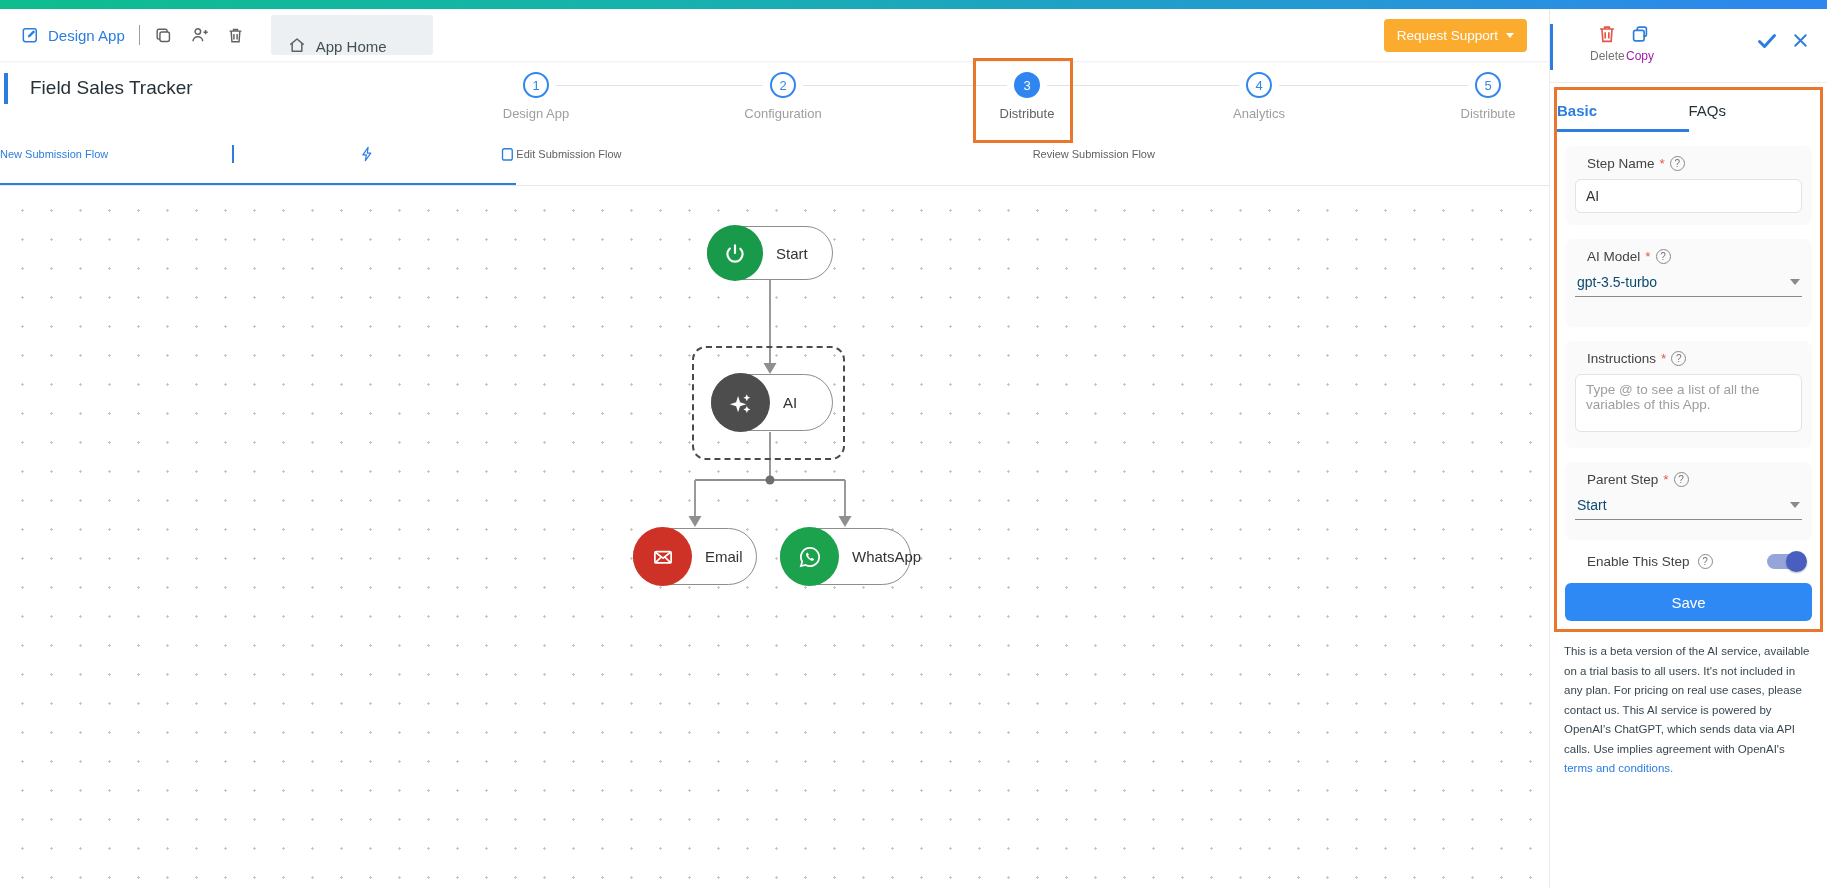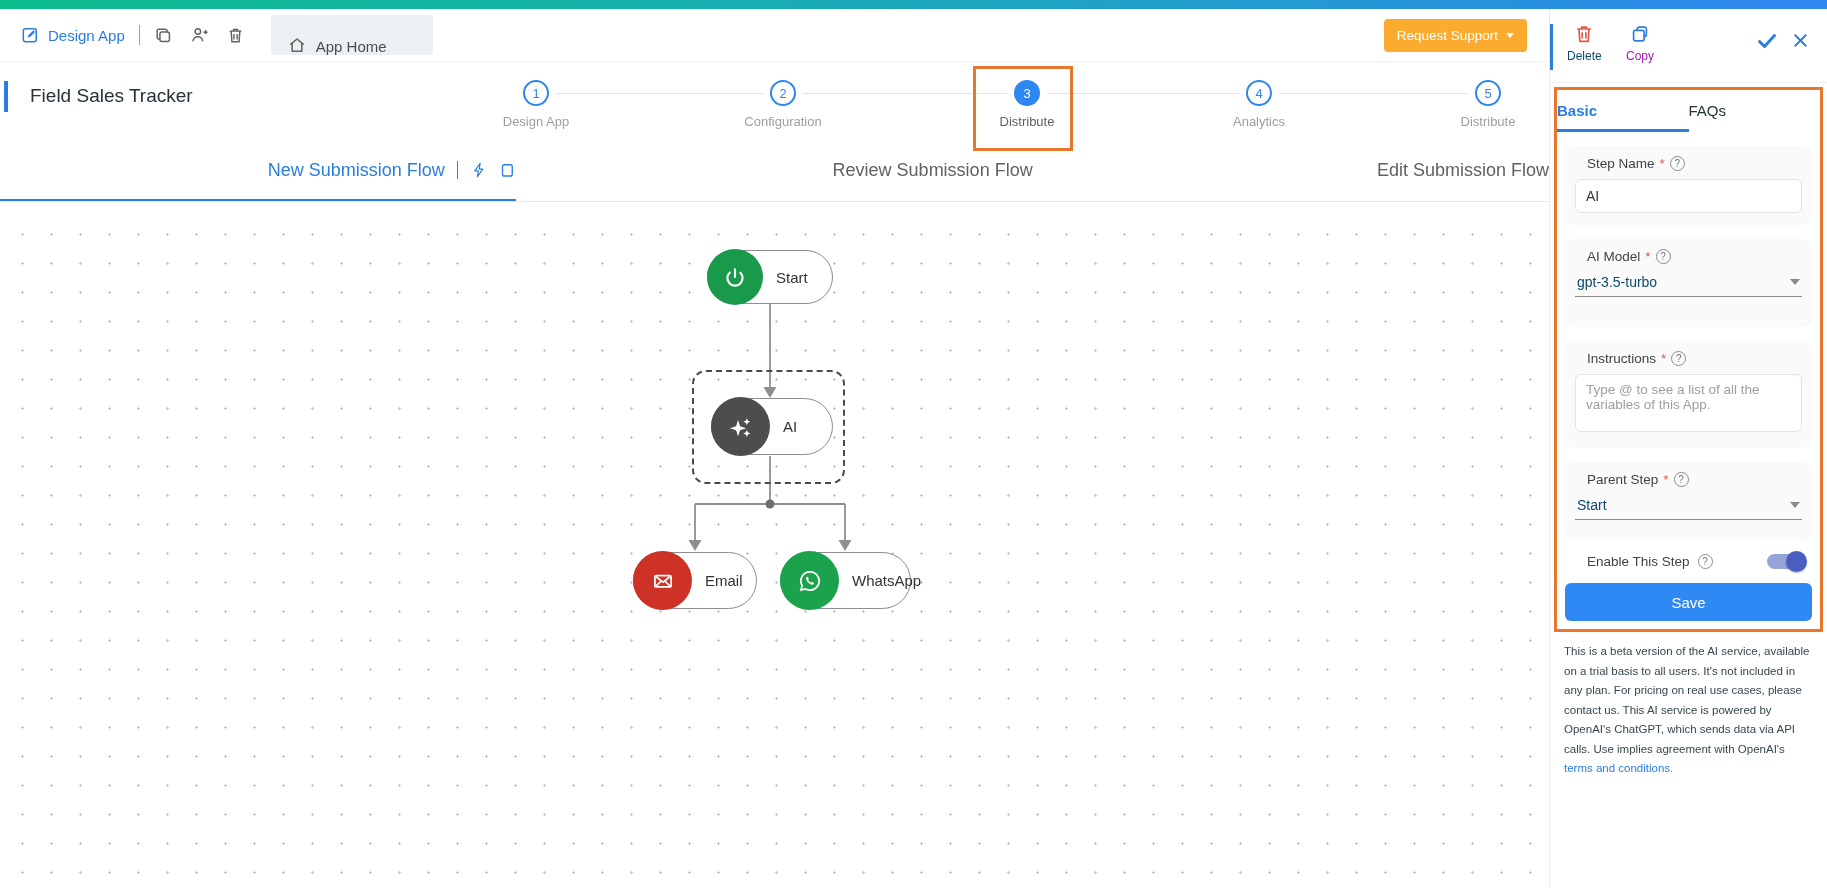--- a/index.html
+++ b/index.html
@@ -1,21 +1,21 @@
 <!DOCTYPE html>
 <html><head>
 <meta charset="utf-8">
 <style>
   * { margin:0; padding:0; box-sizing:border-box; }
   html,body { width:1827px; height:888px; overflow:hidden; background:#fff;
     font-family:"Liberation Sans", sans-serif; color:#333; }
   .top-strip { height:9px; width:100%;
     background:linear-gradient(90deg,#0dbd8d 0%,#16b2ac 35%,#2e86f0 100%); }
   .app { display:flex; height:879px; }
-  .left-col { width:1549px; position:relative; display:flex; flex-direction:column;gap:8px; }
+  .left-col { width:1549px; position:relative; display:flex; flex-direction:column; }
   
   .toolbar { height:52px; background:#fff; display:flex; align-items:center;
     padding-left:20px; box-shadow:0 1px 2px rgba(0,0,0,.07); position:relative; z-index:2; }
   .brand { display:flex; align-items:center; gap:8px; color:#2b7de0; font-size:15px; cursor:pointer; }
   .vsep { width:1px; height:20px; background:#9e9e9e; margin:0 14px; }
   .tool-icons { display:flex; align-items:center; gap:16px; color:#616161; }
   .icon-btn { display:flex; align-items:center; justify-content:center; cursor:pointer; background:none; border:none; }
   .apphome { margin-left:26px; height:40px; background:#edf0f2; border-radius:3px;
     display:flex; align-items:flex-end; gap:9px; padding:0 46px 0 16px; color:#424f57;
     font-size:15px; cursor:pointer; border:none; }
@@ -33,42 +33,42 @@
     color:#3186ee; font-size:13px; display:flex; align-items:center; justify-content:center;
     margin:0 auto; background:#fff; }
   .step.active .step-circle { background:#2f86f0; border-color:#2f86f0; color:#fff; }
   .step-label { margin-top:8px; font-size:13px; color:#9e9e9e; }
   .step.active .step-label { color:#616161; }
   .step-line { position:absolute; top:24px; height:1px; background:#e3e3e3; }
   .anno-step { position:absolute; left:973px; top:-3px; width:100px; height:85px;
     border:3px solid #e8762d; z-index:3; pointer-events:none; }
   
   .flow-tabs { height:61px; display:flex; border-bottom:1px solid #e9e9e9; background:#fff; }
-  .flow-tab { flex:1; display:flex; align-items:center; justify-content:flex-end; gap:10px;
-    font-size:18px; color:#616161; cursor:pointer; border-bottom:2px solid transparent; }
+  .flow-tab { flex:1; display:flex; align-items:center; justify-content:space-between; gap:10px;
+    font-size:11px; color:#616161; cursor:pointer; border-bottom:2px solid transparent; }
   .flow-tab.active { color:#2b7de0; border-bottom-color:#2b7de0; }
   .flow-tab .vsep2 { width:1.5px; height:18px; background:#2b7de0; margin:0 2px; }
   
   .canvas { flex:1; position:relative; background-color:#fff;
     background-image:radial-gradient(circle,#c6c6c6 1.1px,transparent 1.3px);
     background-size:29px 29px; background-position:8px 10px; }
   .conn { position:absolute; left:0; top:0; pointer-events:none; }
   .node { position:absolute; height:57px; background:#fff; border:1px solid #8d8d8d;
     border-radius:29px; display:flex; align-items:center; cursor:pointer; }
   .node-circle { width:59px; height:59px; border-radius:50%; margin-left:-1px; flex:0 0 auto;
     display:flex; align-items:center; justify-content:center; }
   .node-label { margin-left:13px; margin-right:20px; font-size:15px; color:#333; }
   .sel-box { position:absolute; border:2px dashed #4a4a4a; border-radius:14px; }
   
   .right-panel { width:278px; position:relative; border-left:1px solid #ececec; background:#fff; }
   .panel-blue-bar { position:absolute; left:0; top:15px; width:3px; height:46px; background:#2b7de0; }
   .panel-top { height:74px; border-bottom:1px solid #eee; position:relative; }
   .pt-action { position:absolute; top:14px; text-align:center; cursor:pointer; }
   .pt-action .lbl { font-size:12px; margin-top:4px; }
-  .pt-del { left:17px; color:#0c4a6e; }
+  .pt-del { left:40px; color:#737373; }
   .pt-copy { left:76px; color:#a21caf; }
   .pt-check { position:absolute; right:48px; top:20px; cursor:pointer; }
   .pt-close { position:absolute; right:16px; top:21px; cursor:pointer; }
   .anno-panel { margin:4px 4px 0 4px; border:3px solid #e8762d; padding-bottom:8px; }
   .p-tabs { display:flex; height:40px; margin-top:2px; }
   .p-tab { flex:1; display:flex; align-items:center; justify-content:flex-start; font-size:15px;
     color:#263238; cursor:pointer; border-bottom:3px solid transparent; }
   .p-tab.active { color:#2b7de0; font-weight:bold; border-bottom-color:#2b7de0; }
   .field-card { background:#fafafa; border-radius:8px; margin:14px 8px 0 8px; padding:10px 10px 12px 10px; }
   .field-label { font-size:13.5px; color:#424242; display:flex; align-items:center; gap:5px;margin-left:12px; }
@@ -203,24 +203,24 @@
               <path d="M13.5 3 6.5 13.2h4.6L9.8 21l7.2-10.2h-4.6z"></path>
             </svg>
         </span>
         <span class="icon-btn">
           <svg width="18" height="18" viewBox="0 0 24 24" fill="none" stroke="#2b7de0" stroke-width="1.8">
               <rect x="6" y="5" width="13" height="15" rx="2.5"></rect>
             </svg>
         </span>
       </div>
       <div class="flow-tab">
+        <span>Edit Submission Flow</span>
+      </div>
+      <div class="flow-tab">
         <span>Review Submission Flow</span>
-      </div>
-      <div class="flow-tab">
-        <span>Edit Submission Flow</span>
       </div>
     </div>
 
     <div class="canvas">
       <svg class="conn" width="1549" height="702">
         <g stroke="#8f8f8f" stroke-width="1.8" fill="none">
           <line x1="770" y1="94" x2="770" y2="180"></line>
           <line x1="770" y1="246" x2="770" y2="294"></line>
           <line x1="695" y1="294" x2="845" y2="294"></line>
           <line x1="695" y1="294" x2="695" y2="331"></line>

